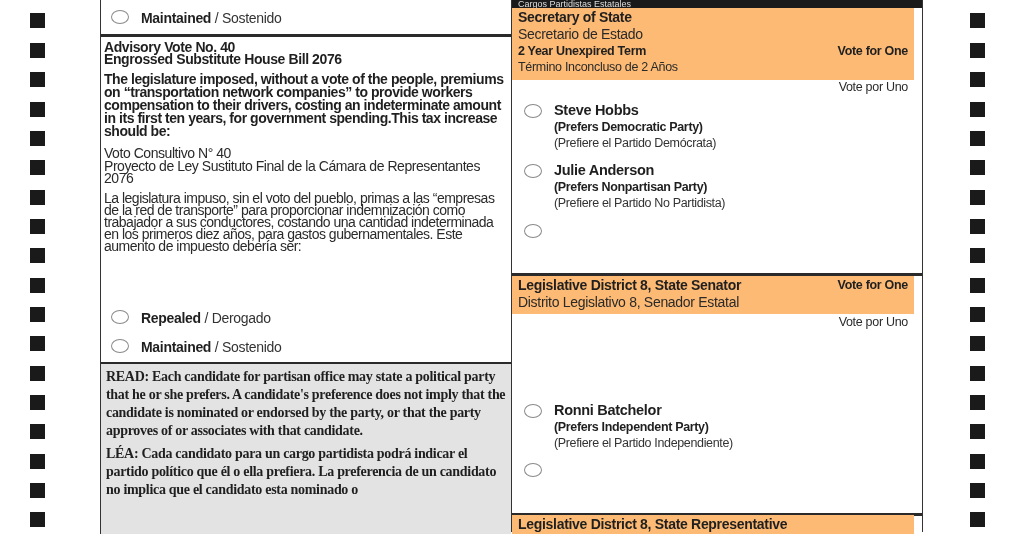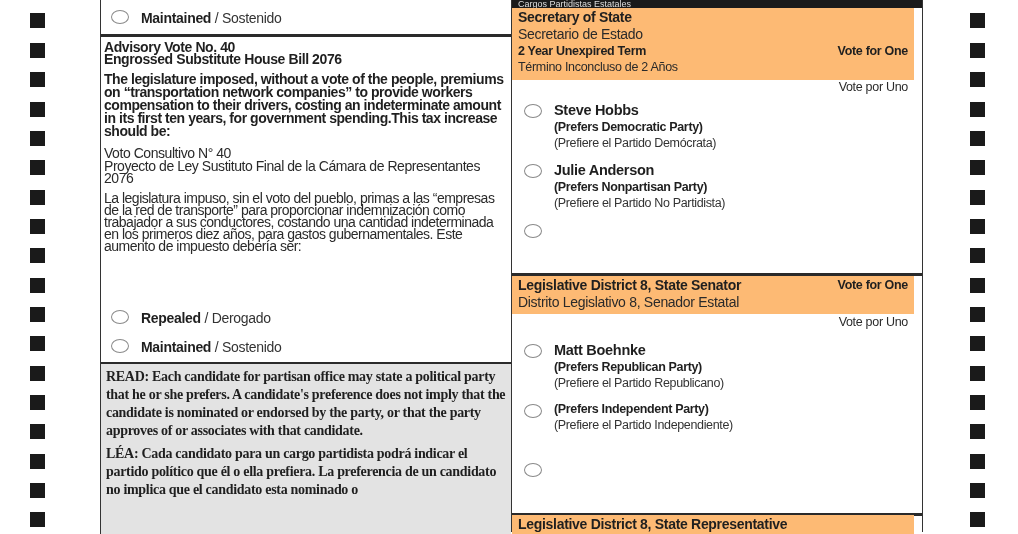--- a/index.html
+++ b/index.html
@@ -227,32 +227,25 @@
       <div class="race-sub-row" style="font-size:14px;line-height:17px">
         <span class="race-title">Legislative District 8, State Senator</span>
         <span class="vote-for" style="font-size:12.5px">Vote for One</span>
       </div>
       <div class="race-sub-row" style="font-size:14px;line-height:17px">
         <span class="race-title-es">Distrito Legislativo 8, Senador Estatal</span>
         <span class="vote-por" style="font-size:12.5px">Vote por Uno</span>
       </div>
     </div>
 
-    <div class="cand" style="top:341px">
+
+    <div class="cand" style="top:401px">
       <span class="oval"></span>
       <div>
-        <div class="cand-name">Matt Boehnke</div>
-        <div class="cand-party">(Prefers Republican Party)</div>
-        <div class="cand-party-es">(Prefiere el Partido Republicano)</div>
-      </div>
-    </div>
-
-    <div class="cand" style="top:401px">
-      <span class="oval"></span>
-      <div>
+        <div class="cand-name">Ronni Batchelor</div>
         <div class="cand-party">(Prefers Independent Party)</div>
         <div class="cand-party-es">(Prefiere el Partido Independiente)</div>
       </div>
     </div>
 
     <div class="writein" style="top:463px">
       <span class="oval"></span>
     </div>
 
     <div class="rule-thick" style="top:513px"></div>

